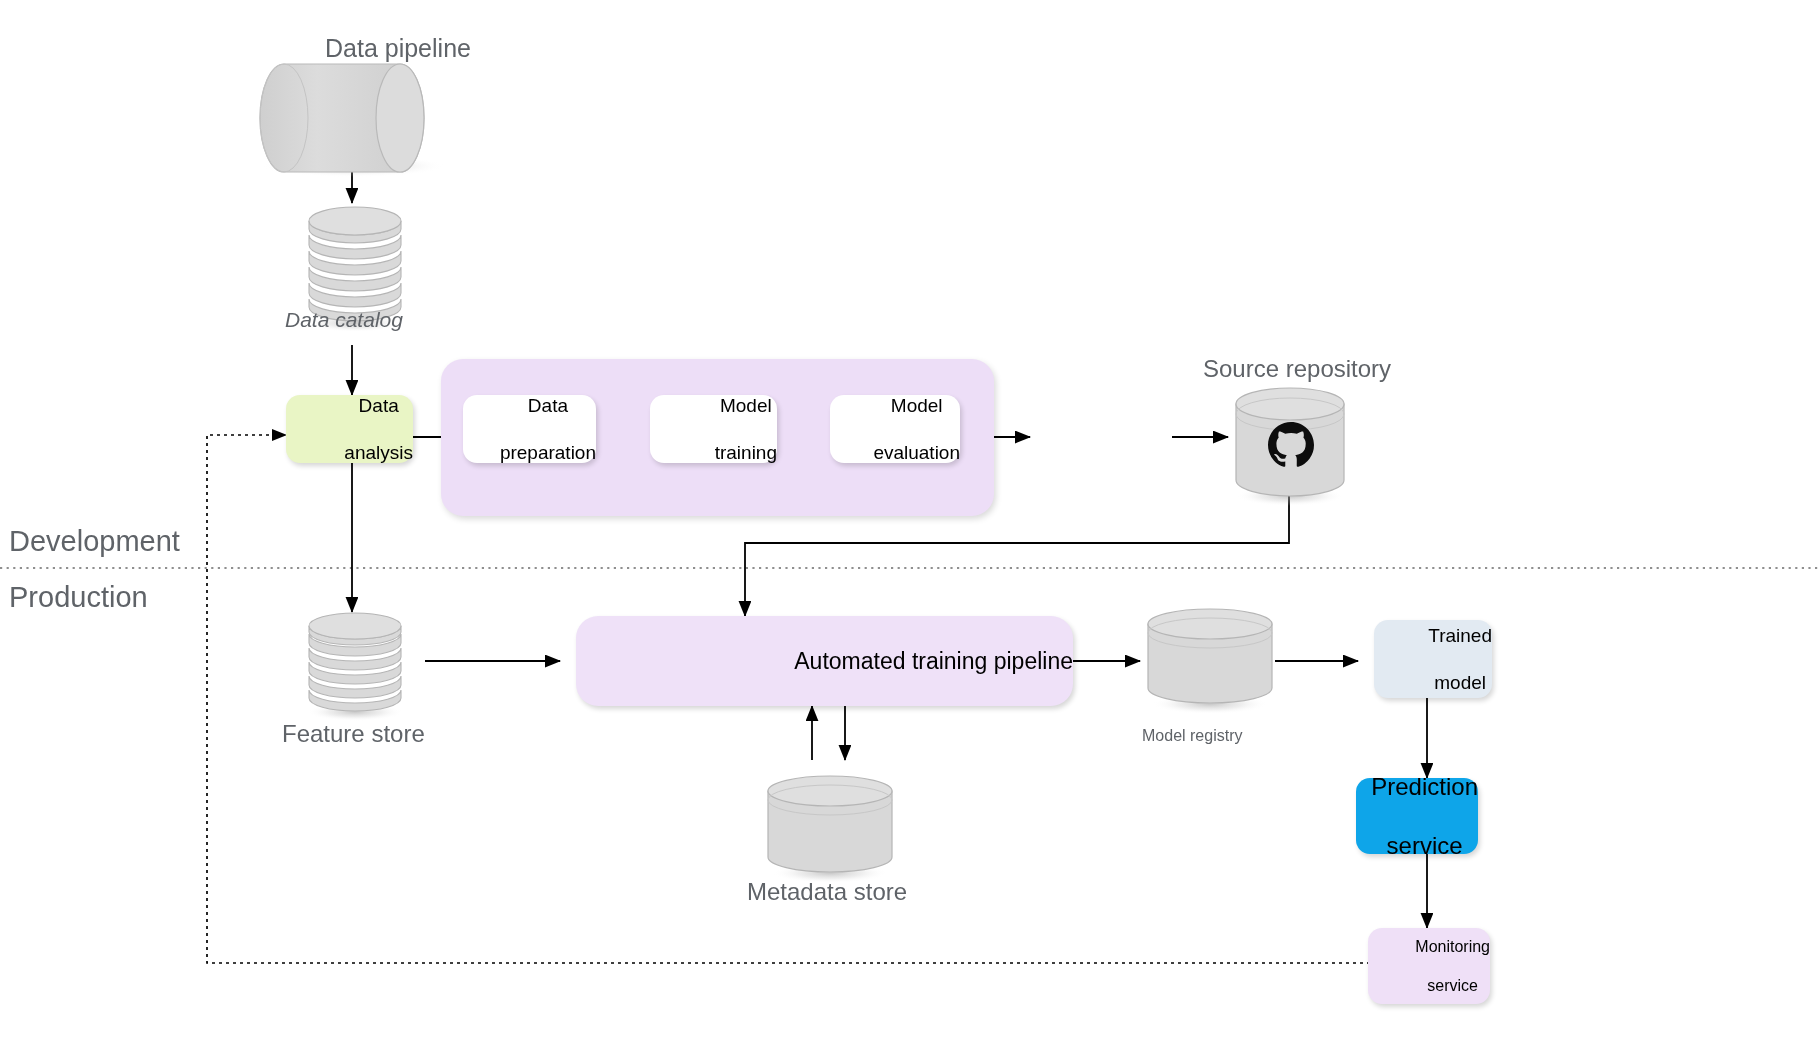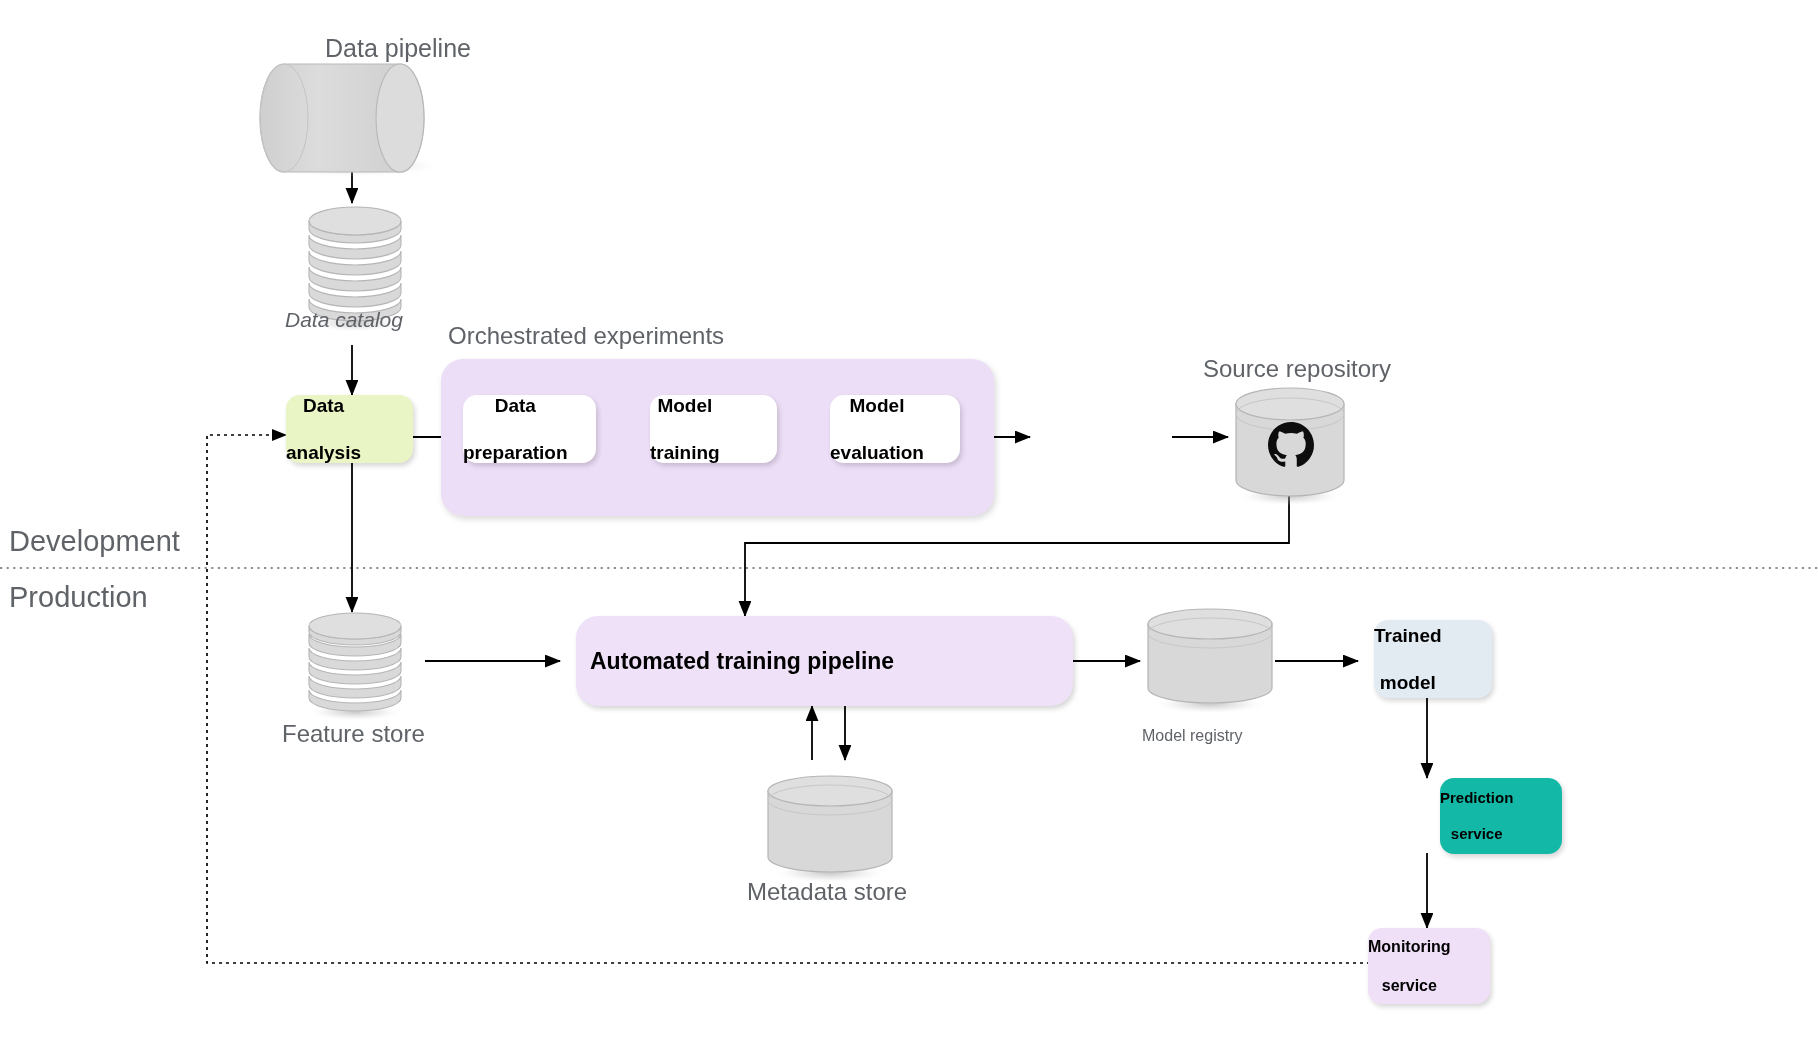--- a/index.html
+++ b/index.html
@@ -6,23 +6,23 @@
   body{
     width:1818px;height:1046px;position:relative;overflow:hidden;
     font-family:"Liberation Sans", sans-serif;
   }
   #stage{position:absolute;inset:0;width:1818px;height:1046px;}
   svg#wires{position:absolute;left:0;top:0;width:1818px;height:1046px;pointer-events:none;}
 
   
   .node{
     position:absolute;
-    display:flex;align-items:center;justify-content:flex-start;
+    display:flex;align-items:center;justify-content:flex-end;
     text-align:center;
-    font-weight:bold;
+    font-weight:normal;
     color:#000000;
     border-radius:14px;
     box-shadow:2px 3px 5px rgba(0,0,0,0.16);
     line-height:1.22;
     box-sizing:border-box;
   }
   .node span{display:block;}
 
   
   .glabel{
@@ -224,39 +224,38 @@
     <span>Automated training pipeline</span>
   </div>
 
   <div class="node" style="left:1358px;top:620px;width:118px;height:78px;font-size:19px;background:#e2eaf2;margin-left:16px;">
     <span>
       <span>Trained</span><br>
       <span>model</span>
     </span>
   </div>
 
-  <div class="node" style="left:1440px;top:778px;width:122px;height:76px;font-size:15px;background:#14b8a6;">
+  <div class="node" style="left:1356px;top:778px;width:122px;height:76px;font-size:24px;background:#0ea5e9;">
     <span>
       <span>Prediction</span><br>
       <span>service</span>
     </span>
   </div>
 
   <div class="node" style="left:1368px;top:928px;width:122px;height:76px;font-size:16px;background:#efe0f7;">
     <span>
       <span>Monitoring</span><br>
       <span>service</span>
     </span>
   </div>
 
   <div class="glabel" style="left:285px;top:34px;font-size:25px;margin-left:40px;">Data pipeline</div>
 
   <div class="glabel" style="left:285px;top:308px;font-size:21px;font-style:italic;">Data catalog</div>
 
-  <div class="glabel" style="left:448px;top:322px;font-size:24px;">Orchestrated experiments</div>
 
   <div class="glabel" style="left:1203px;top:355px;font-size:24px;">Source repository</div>
 
   <div class="glabel" style="left:282px;top:720px;font-size:24px;">Feature store</div>
 
   <div class="glabel" style="left:747px;top:878px;font-size:24px;">Metadata store</div>
 
   <div class="glabel" style="left:1142px;top:727px;font-size:16px;">Model registry</div>
 
   <div class="lane-label" style="left:9px;top:525px;">Development</div>

